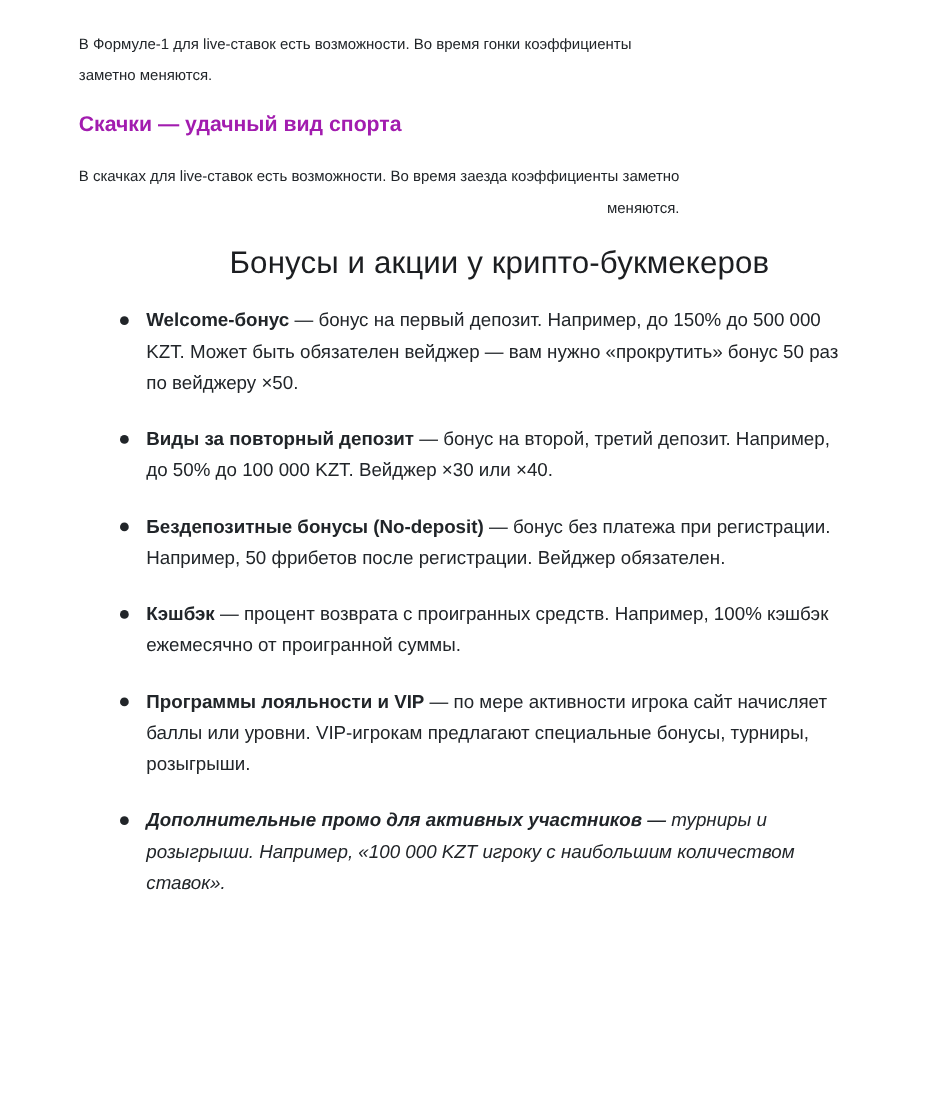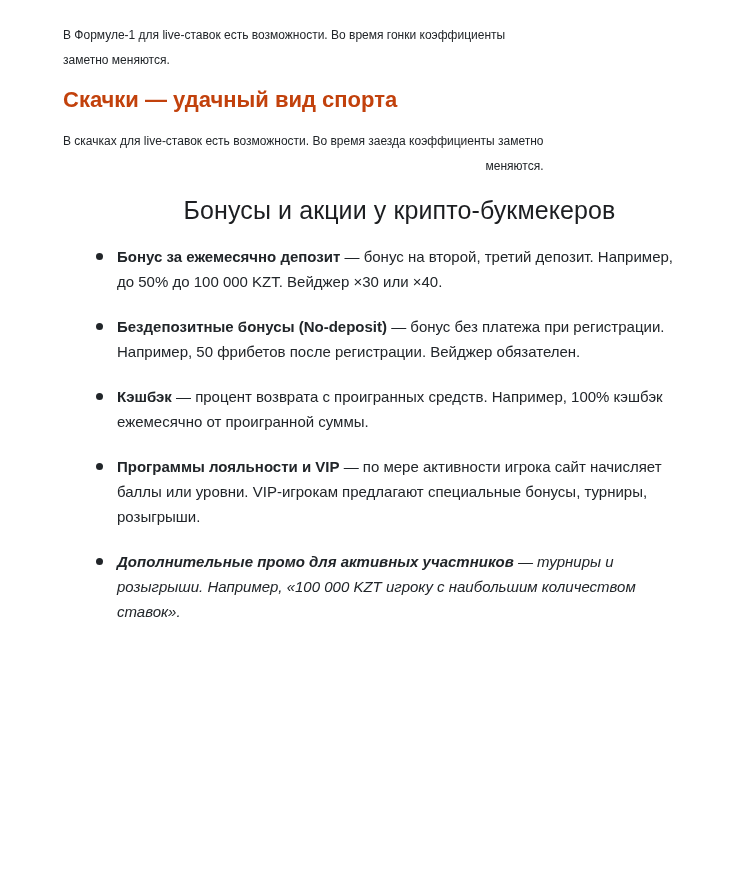--- a/index.html
+++ b/index.html
@@ -22,24 +22,24 @@
     font-size: 12px;
     line-height: 25px;
     white-space: pre-line;
     width: max-content;
     max-width: 673px;
   }
   .para.p2 { margin-top: 21px; }
   .para.p3 { margin-top: 15px; text-align: right; }
   h3.sub-heading {
     margin: 13px 0 0 0;
-    font-size: 22px;
+    font-size: 17px;
     line-height: 28px;
     font-weight: bold;
-    color: #c2410c;
+    color: #a21caf;
   }
   h2.main-heading {
     margin: 14px 0 0 0;
     font-size: 25px;
     line-height: 34px;
     font-weight: normal;
     color: #1c1e21;
     letter-spacing: 0.1px;
     text-align: center;
   }
@@ -78,22 +78,25 @@
 
   <h3 class="sub-heading">Скачки — удачный вид спорта</h3>
 
 
   <p class="para p3">В скачках для live-ставок есть возможности. Во время заезда коэффициенты заметно
 меняются.</p>
 
   <h2 class="main-heading">Бонусы и акции у крипто-букмекеров</h2>
 
   <ul class="bonus-list">
+    <li class="bonus-item"><span class="marker"></span><span class="lead">Welcome-бонус</span><span> — бонус на первый депозит. Например, до 150% до 500 000
+KZT. Может быть обязателен вейджер — вам нужно «прокрутить» бонус 50 раз
+по вейджеру ×50.</span></li>
 
-    <li class="bonus-item"><span class="marker"></span><span class="lead">Бонус за ежемесячно депозит</span><span> — бонус на второй, третий депозит. Например,
+    <li class="bonus-item"><span class="marker"></span><span class="lead">Виды за повторный депозит</span><span> — бонус на второй, третий депозит. Например,
 до 50% до 100 000 KZT. Вейджер ×30 или ×40.</span></li>
 
 
     <li class="bonus-item"><span class="marker"></span><span class="lead">Бездепозитные бонусы (No-deposit)</span><span> — бонус без платежа при регистрации.
 Например, 50 фрибетов после регистрации. Вейджер обязателен.</span></li>
 
     <li class="bonus-item"><span class="marker"></span><span class="lead">Кэшбэк</span><span> — процент возврата с проигранных средств. Например, 100% кэшбэк
 ежемесячно от проигранной суммы.</span></li>
 
     <li class="bonus-item"><span class="marker"></span><span class="lead">Программы лояльности и VIP</span><span> — по мере активности игрока сайт начисляет

